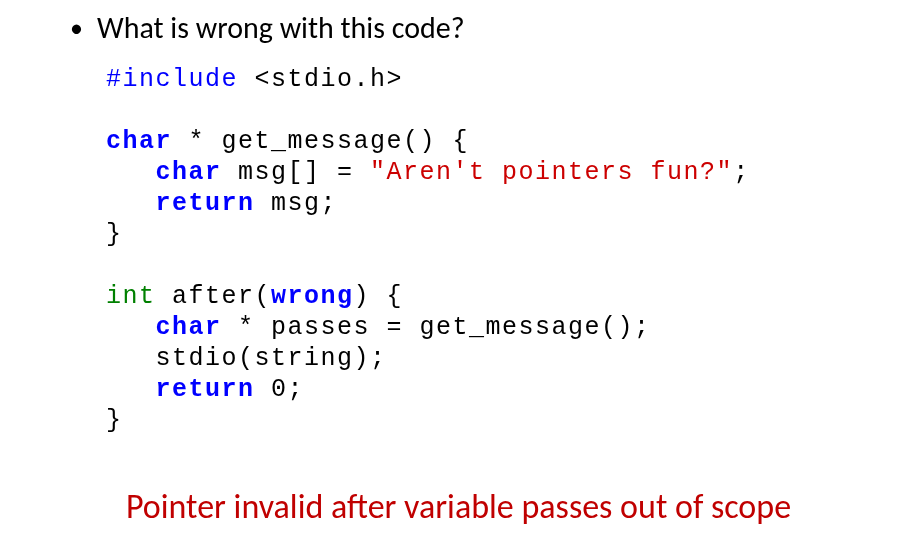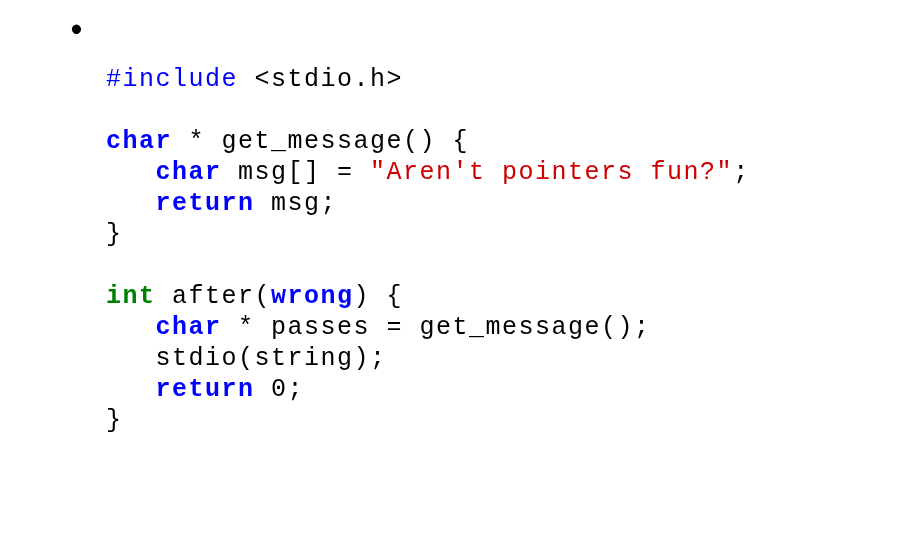--- a/index.html
+++ b/index.html
@@ -39,48 +39,50 @@
     margin-left: 36px;
     font-family: "Courier New", monospace;
     font-size: 25px;
     line-height: 31px;
     letter-spacing: 1.5px;
     white-space: pre;
     color: #000;
   }
   .kw { color: #0000ff; font-weight: bold; margin-top: 12px; }
   .pp { color: #0000ff; font-weight: normal; }
-  .ty { color: #008000; font-weight: bold; }
+  .ty { color: #008000; font-weight: normal; }
   .str { color: #cc0000; }
   .footnote {
     position: absolute;
     left: 0;
     right: 0;
     bottom: 15px;
     text-align: center;
     font-size: 34px;
     color: #c00000;
   }
 </style>
 </head>
 <body>
 
 <div class="slide">
 
   <div class="bullet-row">
     <span class="bullet-dot">•</span>
+    <span class="bullet-text">What is wrong with this code?</span>
   </div>
 
   <div class="code-block"><span class="pp">#include</span><span> &lt;stdio.h&gt;</span>
 
 <span class="kw">char</span><span> * get_message() {</span>
 <span>   </span><span class="kw">char</span><span> msg[] = </span><span class="str">"Aren't pointers fun?"</span><span>;</span>
 <span>   </span><span class="kw">return</span><span> msg;</span>
 <span>}</span>
 
 <span class="ty">int</span><span> after(</span><span class="kw">wrong</span><span>) {</span>
 <span>   </span><span class="kw">char</span><span> * passes = get_message();</span>
 <span>   stdio(string);</span>
 <span>   </span><span class="kw">return</span><span> 0;</span>
 <span>}</span></div>
 
+  <div class="footnote">Pointer invalid after variable passes out of scope</div>
 
 </div>
 
 </body></html>

